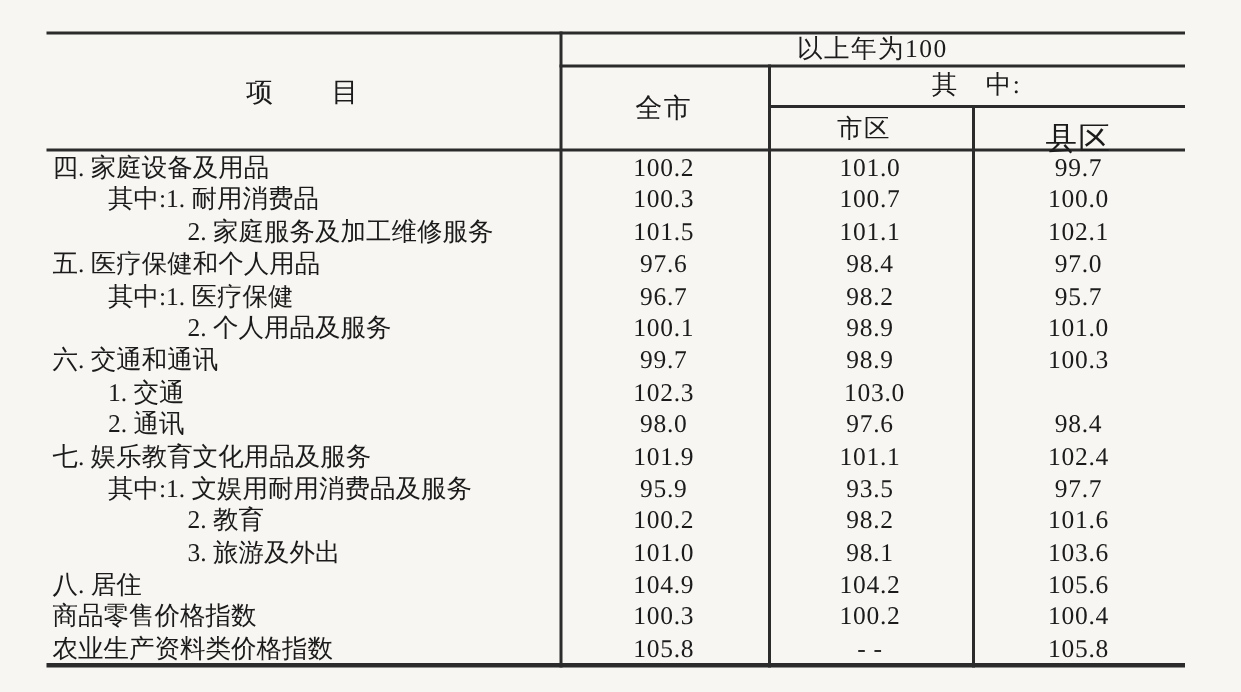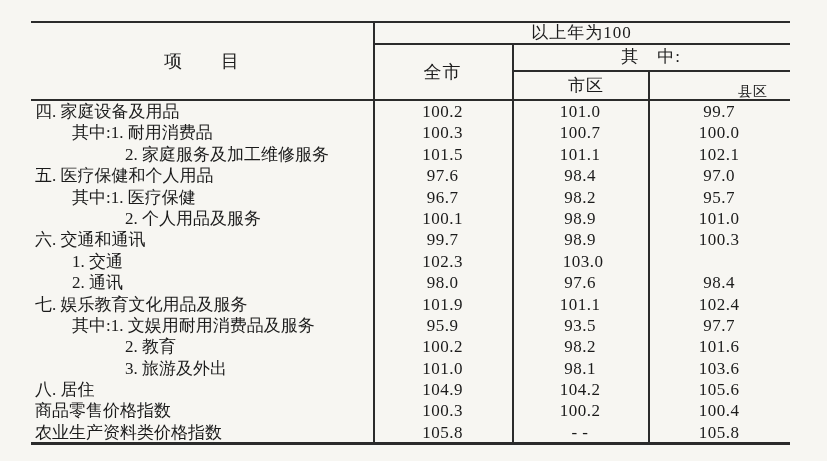--- a/index.html
+++ b/index.html
@@ -27,22 +27,22 @@
   .v2{left:481px;top:22px;height:402px;}
   .v3{left:617px;top:49px;height:375px;}
 
   
   .hcell{position:absolute;display:flex;align-items:center;justify-content:center;
          font-size:18px;letter-spacing:1px;white-space:pre;text-align:center;}
   .hc-item{left:0;top:2px;width:342px;height:76px;font-family:Liberation Serif, serif;}
   .hc-span{left:342px;top:0;width:417px;height:22px;font-size:17px;}
   .hc-city{left:342px;top:24px;width:139px;height:54px;}
   .hc-ofwhich{left:481px;top:22px;width:278px;height:27px;font-size:17px;}
-  .hc-urban{left:481px;top:51px;width:128px;height:27px;font-size:17px;margin-left:10px;}
-  .hc-county{left:617px;top:51px;width:142px;height:39px;font-size:14px;padding-left:34px;}
+  .hc-urban{left:481px;top:51px;width:128px;height:27px;font-size:17px;}
+  .hc-county{left:617px;top:51px;width:142px;height:39px;font-size:21px;}
 
   
   .body{position:absolute;left:0;top:80px;width:759px;}
   .row{display:flex;height:21.4px;line-height:21.4px;font-size:17px;}
   .cell{box-sizing:border-box;white-space:nowrap;overflow:visible;}
   .label{width:342px;}
   .ind0{padding-left:4px;}
   .ind1{padding-left:41px;}
   .ind2{padding-left:94px;}
   .val{text-align:center;}

